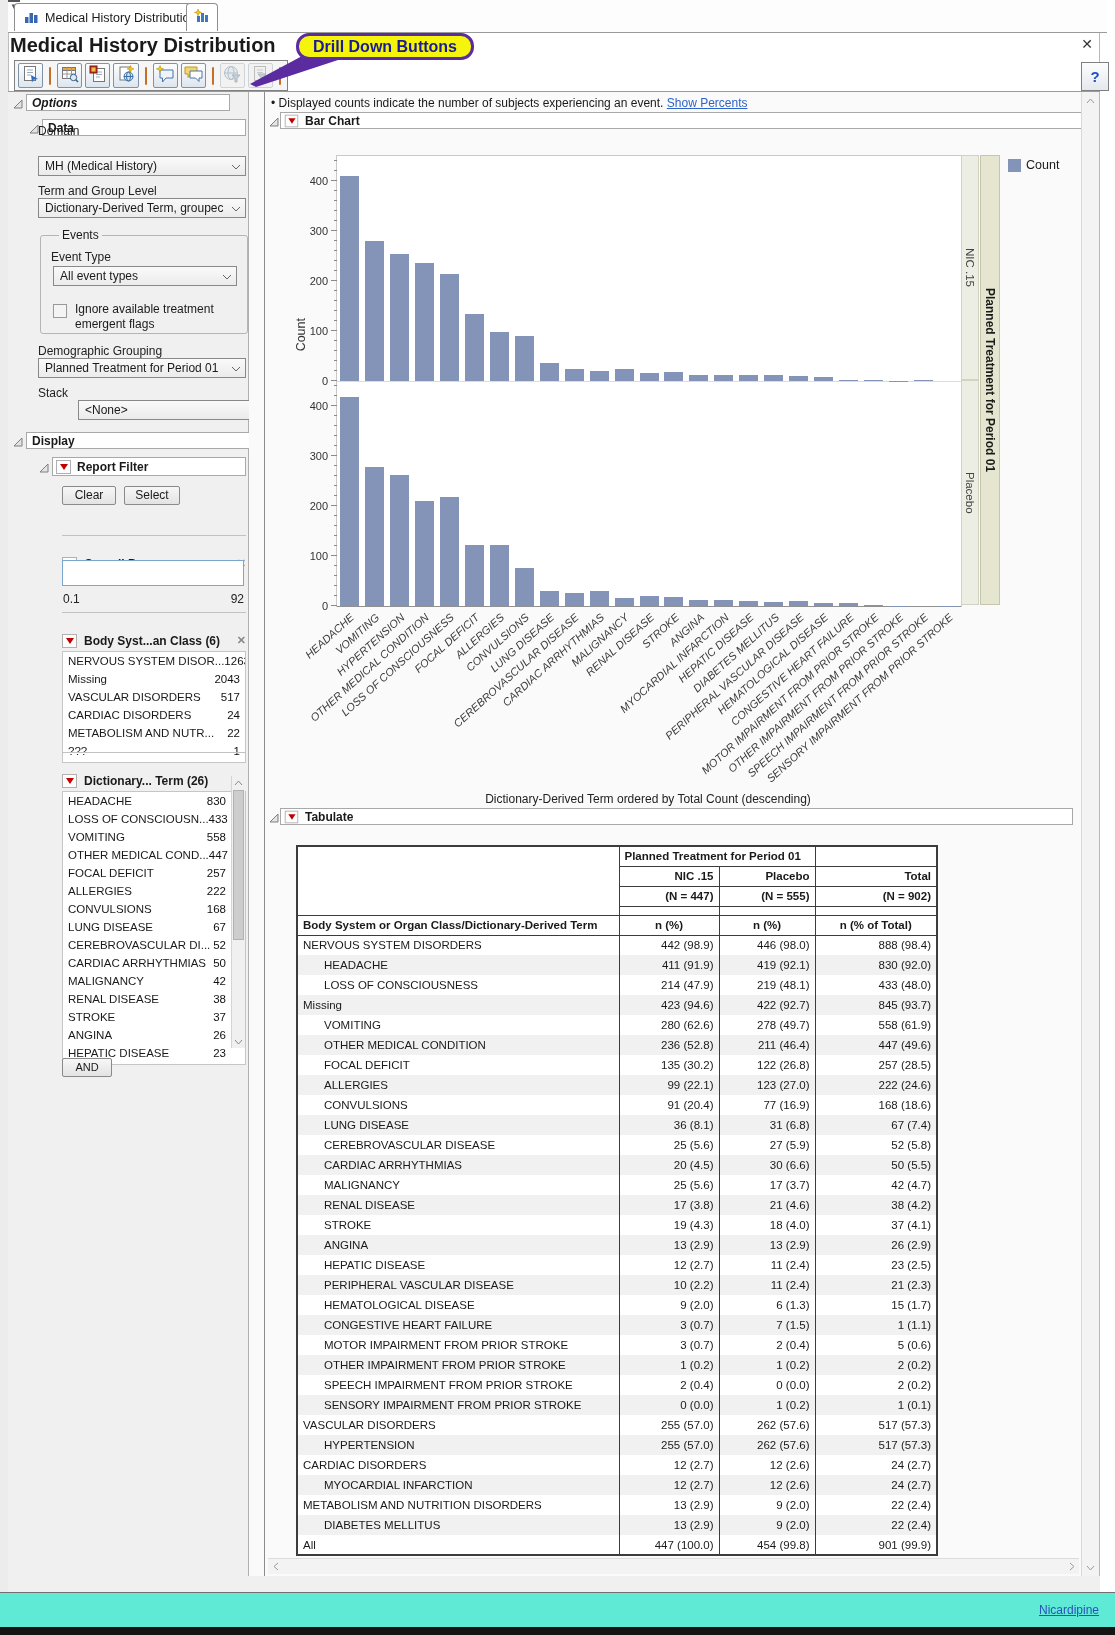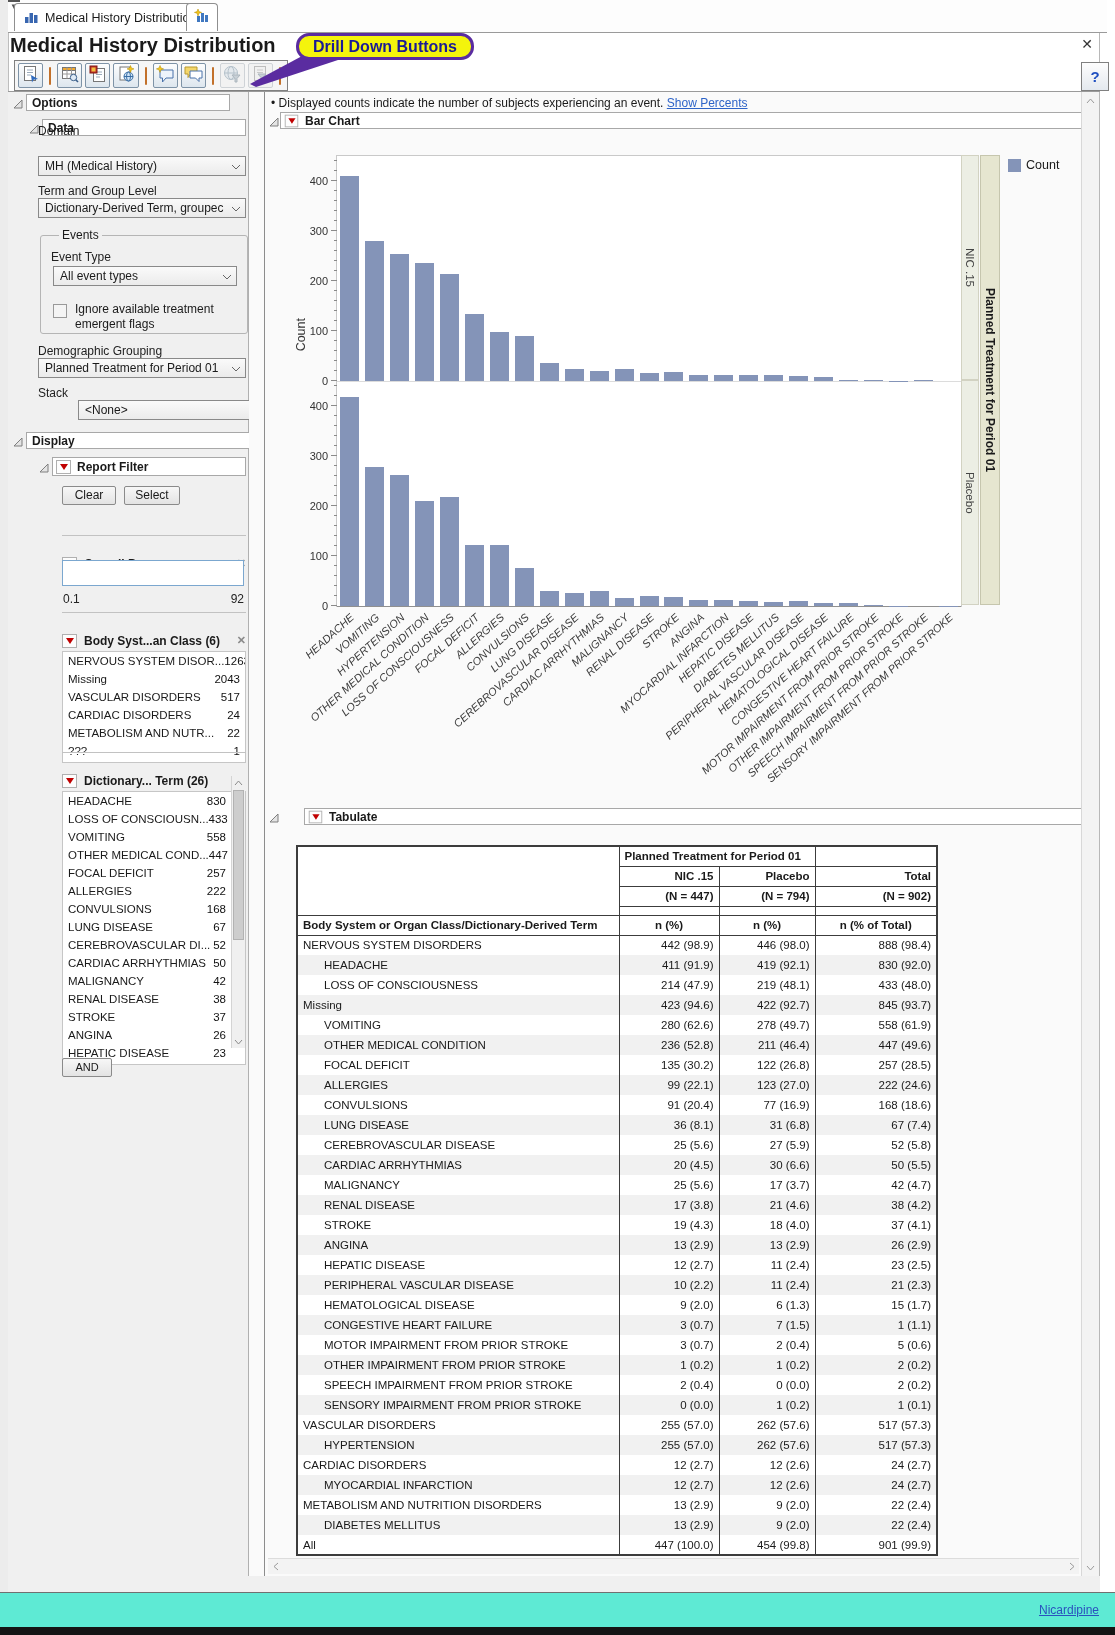--- a/index.html
+++ b/index.html
@@ -233,21 +233,21 @@
 </div>
 <div id="help-btn" class="abs">
   <span>?</span>
 </div>
 <div id="content-topline" class="abs"></div>
 
 <div id="sidebar" class="abs">
   <span class="disc" style="left:4px;top:4px;"><svg width="12" height="12">
         <polygon points="2,10 10,10 10,2" fill="#e4e4e4" stroke="#7f7f7f"></polygon>
       </svg></span>
-  <div class="secbox" style="left:18px;top:2px;width:204px;">Options</div>
+  <div class="secbox" style="left:18px;top:2px;width:204px;font-style:italic;">Options</div>
 
   <span class="disc" style="left:20px;top:29px;"><svg width="12" height="12">
         <polygon points="2,10 10,10 10,2" fill="#e4e4e4" stroke="#7f7f7f"></polygon>
       </svg></span>
   <div class="secbox" style="left:34px;top:27px;width:204px;">Data</div>
 
   <span class="lbl" style="left:30px;top:32px;">Domain</span>
   <div class="dd" style="left:30px;top:64px;width:208px;">
     <span>MH (Medical History)</span>
     <svg width="10" height="7">
@@ -614,23 +614,24 @@
         <div class="xlab" style="right: 212.16px;">HEPATIC DISEASE</div>
         <div class="xlab" style="right: 187.2px;">DIABETES MELLITUS</div>
         <div class="xlab" style="right: 162.24px;">PERIPHERAL VASCULAR DISEASE</div>
         <div class="xlab" style="right: 137.28px;">HEMATOLOGICAL DISEASE</div>
         <div class="xlab" style="right: 112.32px;">CONGESTIVE HEART FAILURE</div>
         <div class="xlab" style="right: 87.36px;">MOTOR IMPAIRMENT FROM PRIOR STROKE</div>
         <div class="xlab" style="right: 62.4px;">OTHER IMPAIRMENT FROM PRIOR STROKE</div>
         <div class="xlab" style="right: 37.44px;">SPEECH IMPAIRMENT FROM PRIOR STROKE</div>
         <div class="xlab" style="right: 12.48px;">SENSORY IMPAIRMENT FROM PRIOR STROKE</div>
       </div>
-  </div>
-
-  <div class="rephead" style="left:14px;top:716px;width:793px;margin-left:24px;">
+    <div id="xcaption">Dictionary-Derived Term ordered by Total Count (descending)</div>
+  </div>
+
+  <div class="rephead" style="left:14px;top:716px;width:793px;">
     <span class="rtri">
         <i></i>
       </span>
     <span class="t">Tabulate</span>
   </div>
   <span class="disc" style="position:absolute;left:2px;top:718px;"><svg width="12" height="12">
         <polygon points="2,10 10,10 10,2" fill="#e4e4e4" stroke="#7f7f7f"></polygon>
       </svg></span>
 
   <table id="tabulate-table">
@@ -646,21 +647,21 @@
         <td colspan="2" class="c2">Planned Treatment for Period 01</td>
         <td class="c4"></td>
       </tr>
       <tr>
         <td class="c2 ra">NIC .15</td>
         <td class="c3 ra">Placebo</td>
         <td class="c4 ra">Total</td>
       </tr>
       <tr>
         <td class="c2 ra">(N = 447)</td>
-        <td class="c3 ra">(N = 794)</td>
+        <td class="c3 ra">(N = 555)</td>
         <td class="c4 ra">(N = 902)</td>
       </tr>
       <tr class="spacer">
         <td class="c2"></td>
         <td class="c3"></td>
         <td class="c4"></td>
       </tr>
       <tr>
         <td>Body System or Organ Class/Dictionary-Derived Term</td>
         <td class="c2 ctr">n (%)</td>

